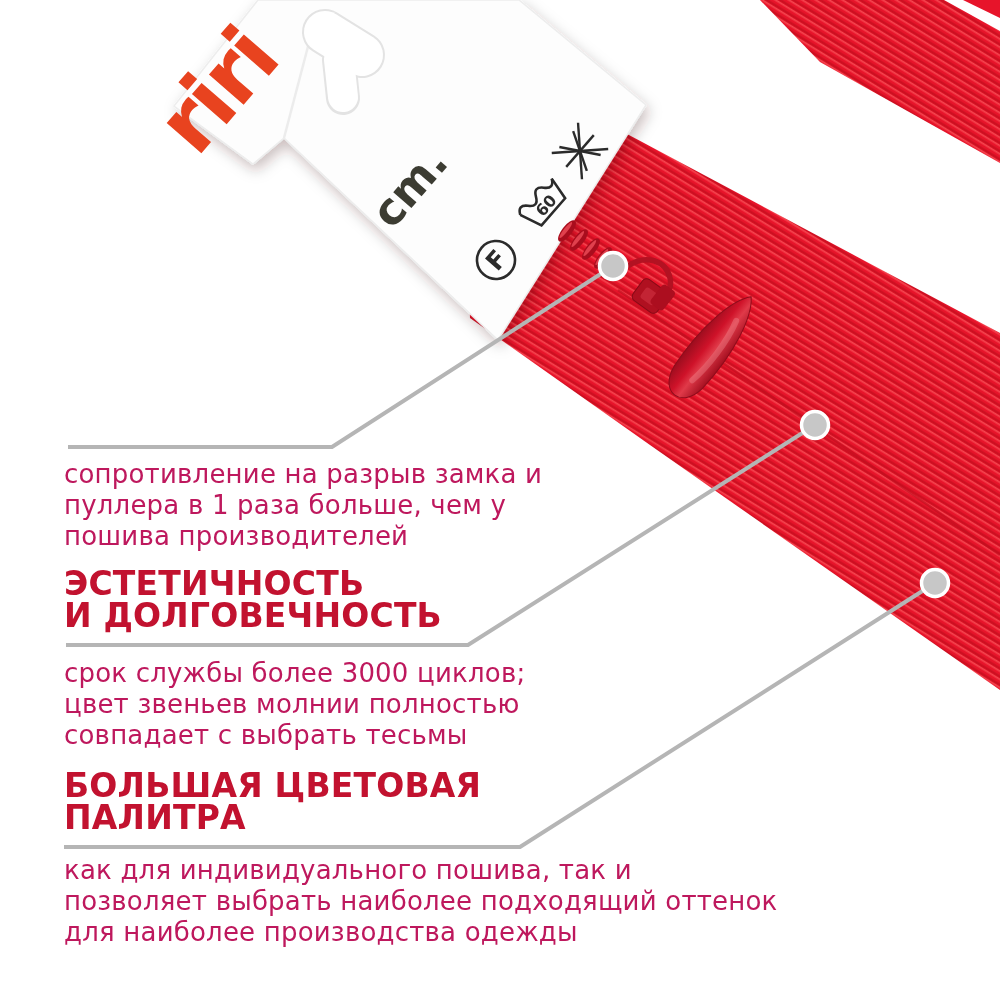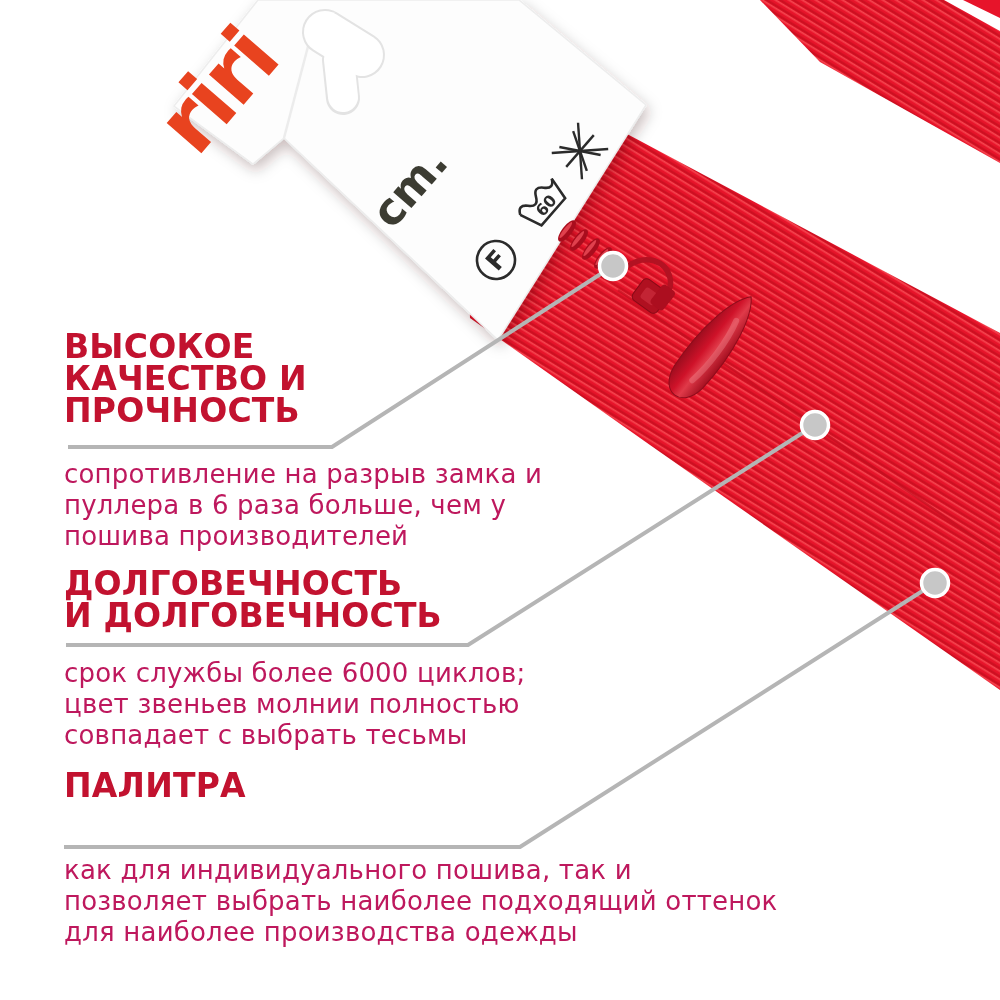--- a/index.html
+++ b/index.html
@@ -143,42 +143,38 @@
       <polyline points="66,645 468,645 815,425"></polyline>
       <polyline points="64,847 520,847 935,583"></polyline>
     </g>
     <g fill="#c7c7c7" stroke="#ffffff" stroke-width="3.5">
       <circle cx="613" cy="266" r="13.5"></circle>
       <circle cx="815" cy="425" r="13.5"></circle>
       <circle cx="935" cy="583" r="13.5"></circle>
     </g>
   </svg>
 
-  <h2 class="feature-title t1">
-    <span>ВЫСОКОЕ</span>
-    <span>КАЧЕСТВО И</span>
-    <span>ПРОЧНОСТЬ</span>
-  </h2>
   <p class="feature-body b1">
     <span>сопротивление на разрыв замка и</span>
-    <span>пуллера в 6 раза больше, чем у</span>
+    <span>пуллера в 1 раза больше, чем у</span>
     <span>пошива производителей</span>
   </p>
 
   <h2 class="feature-title t2">
-    <span>ДОЛГОВЕЧНОСТЬ</span>
+    <span>ЭСТЕТИЧНОСТЬ</span>
     <span>И ДОЛГОВЕЧНОСТЬ</span>
   </h2>
   <p class="feature-body b2">
-    <span>срок службы более 6000 циклов;</span>
+    <span>срок службы более 3000 циклов;</span>
     <span>цвет звеньев молнии полностью</span>
     <span>совпадает с выбрать тесьмы</span>
   </p>
 
   <h2 class="feature-title t3">
+    <span>БОЛЬШАЯ ЦВЕТОВАЯ</span>
     <span>ПАЛИТРА</span>
   </h2>
   <p class="feature-body b3">
     <span>как для индивидуального пошива, так и</span>
     <span>позволяет выбрать наиболее подходящий оттенок</span>
     <span>для наиболее производства одежды</span>
   </p>
 
 </div>
 

